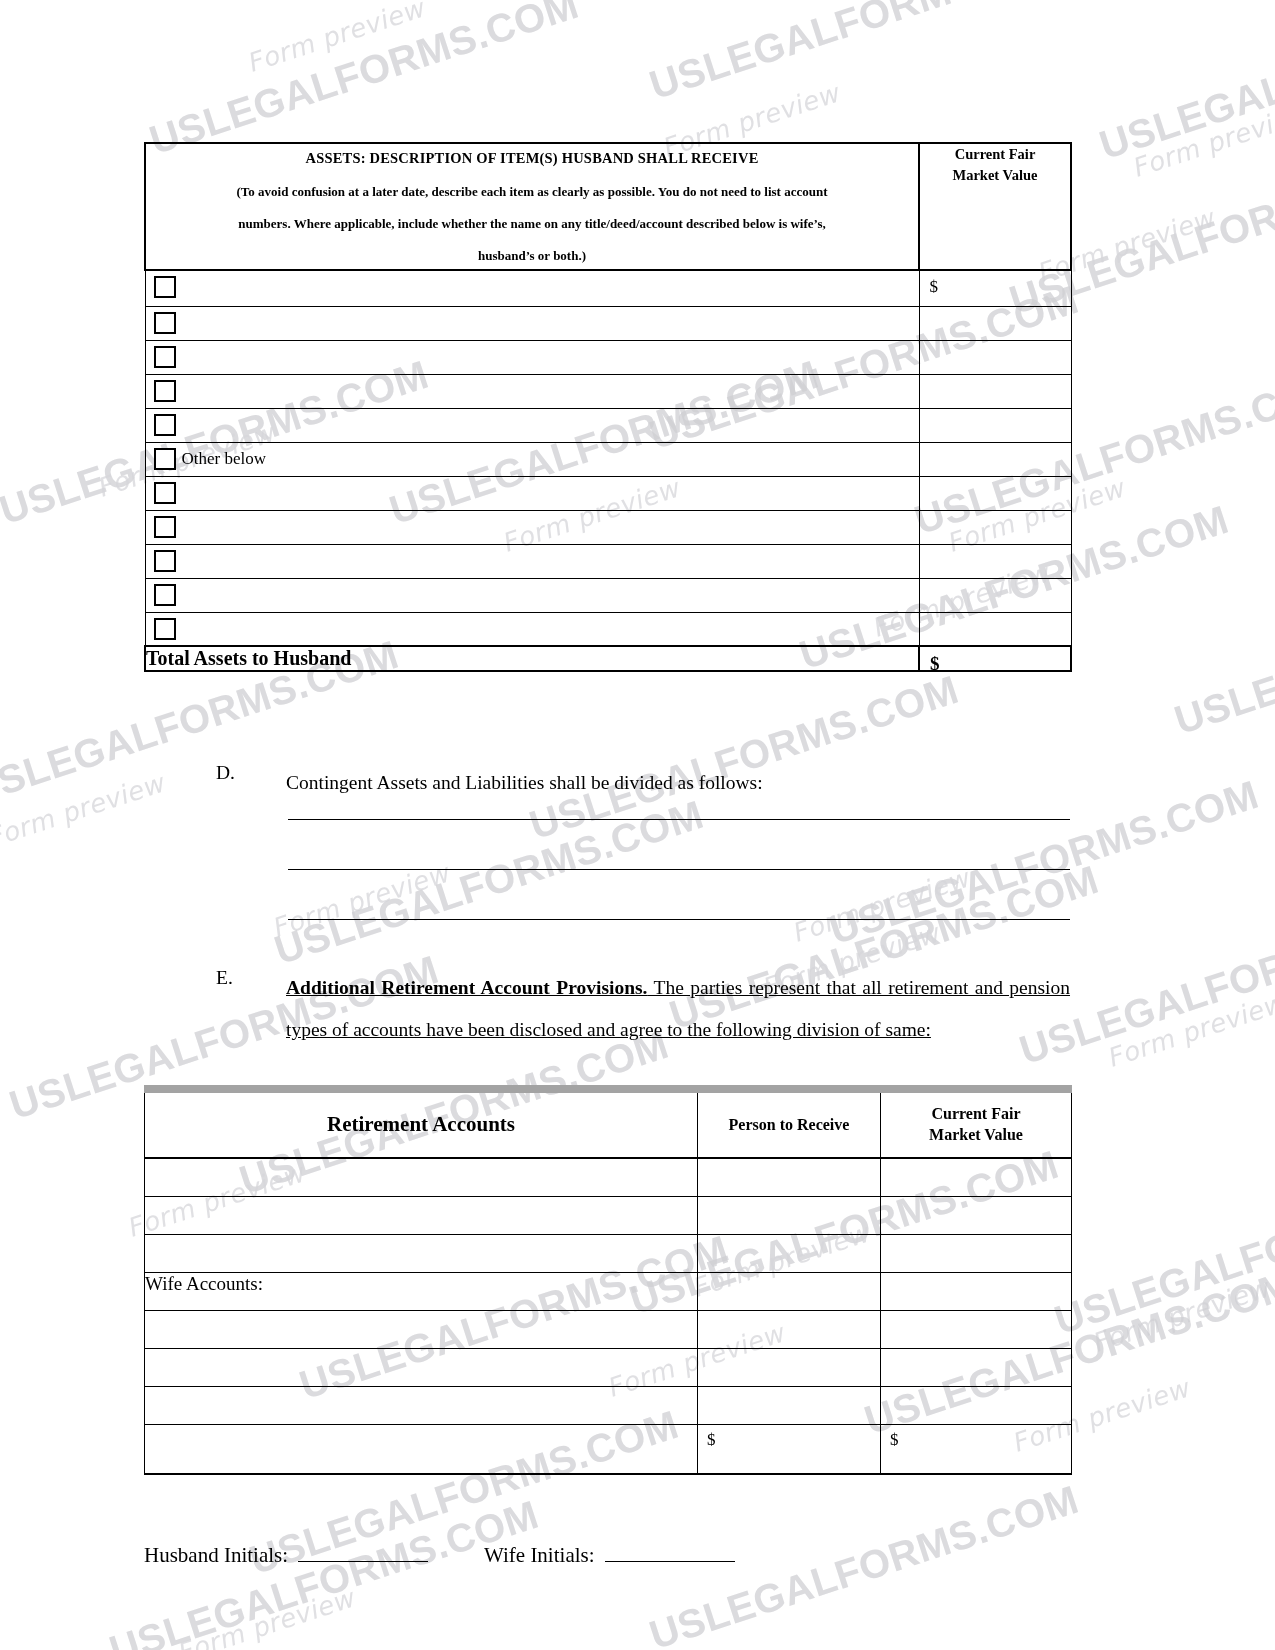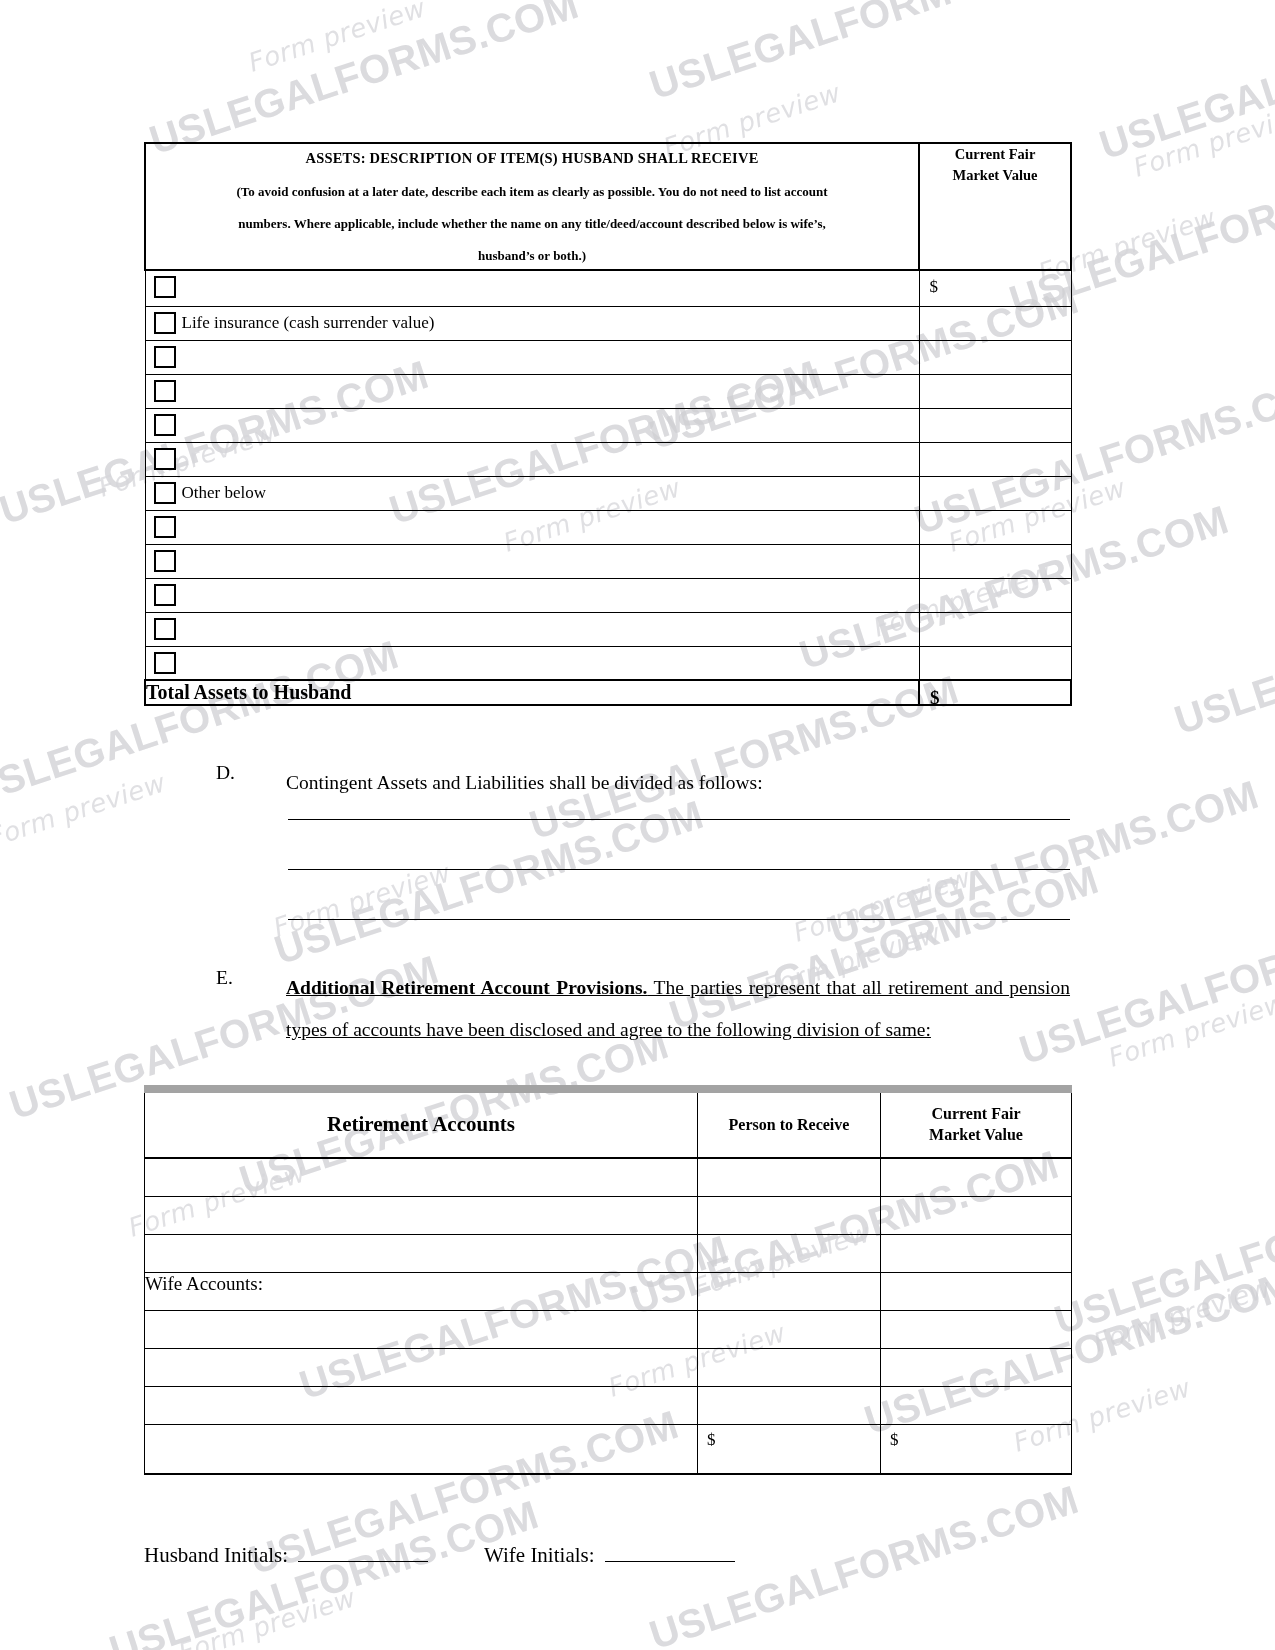--- a/index.html
+++ b/index.html
@@ -295,29 +295,20 @@
           <span class="chk"></span>
           <span class="row-label"></span>
         </td>
         <td class="cell-val">
           <span class="dollar">$</span>
         </td>
       </tr>
       <tr class="row-item">
         <td class="cell-desc">
           <span class="chk"></span>
-          <span class="row-label">Life insurance (cash surrender value)</span>
-        </td>
-        <td class="cell-val">
-          <span class="dollar"></span>
-        </td>
-      </tr>
-      <tr class="row-item">
-        <td class="cell-desc">
-          <span class="chk"></span>
           <span class="row-label"></span>
         </td>
         <td class="cell-val">
           <span class="dollar"></span>
         </td>
       </tr>
       <tr class="row-item">
         <td class="cell-desc">
           <span class="chk"></span>
           <span class="row-label"></span>

